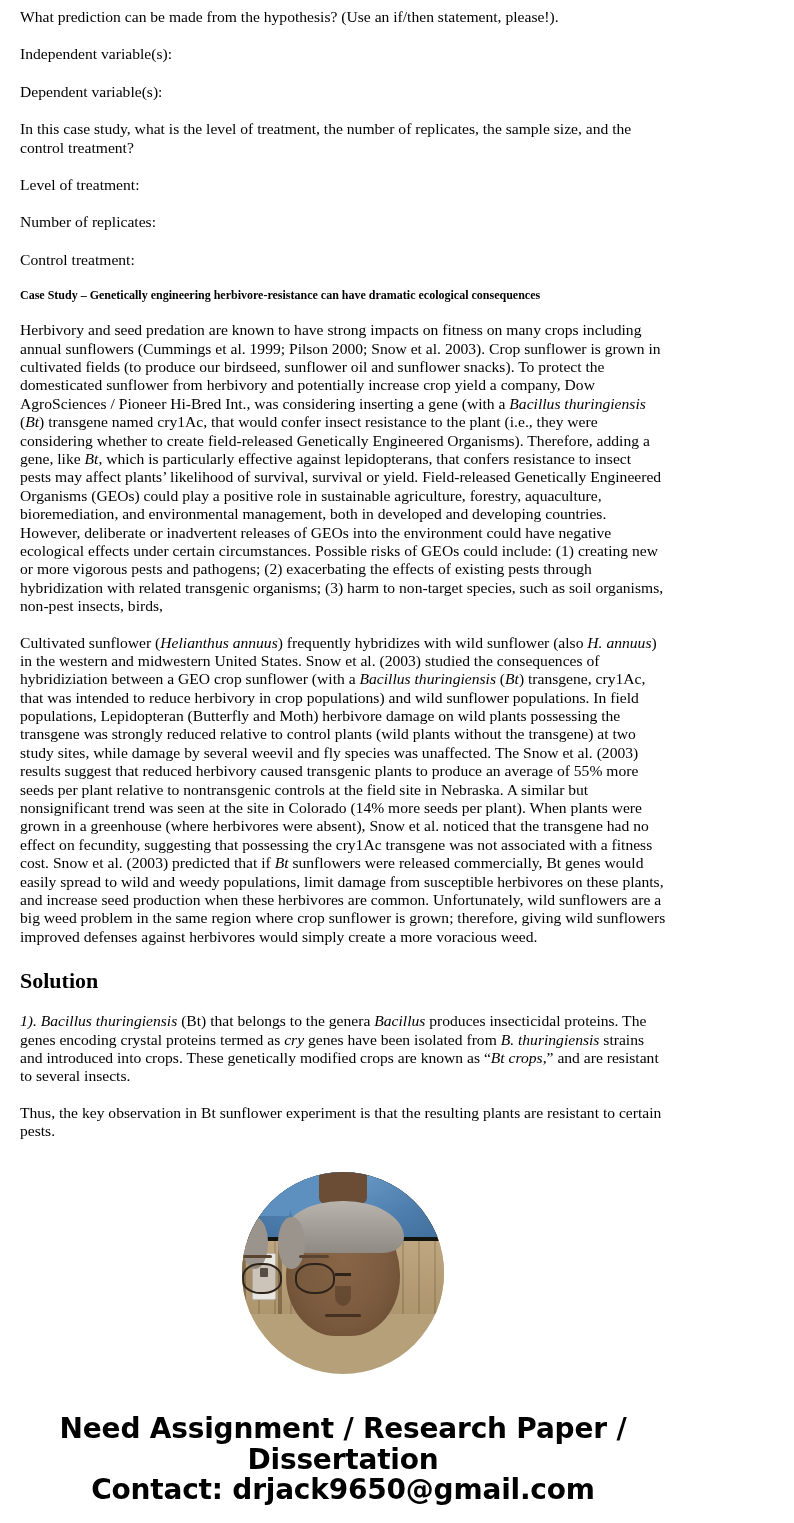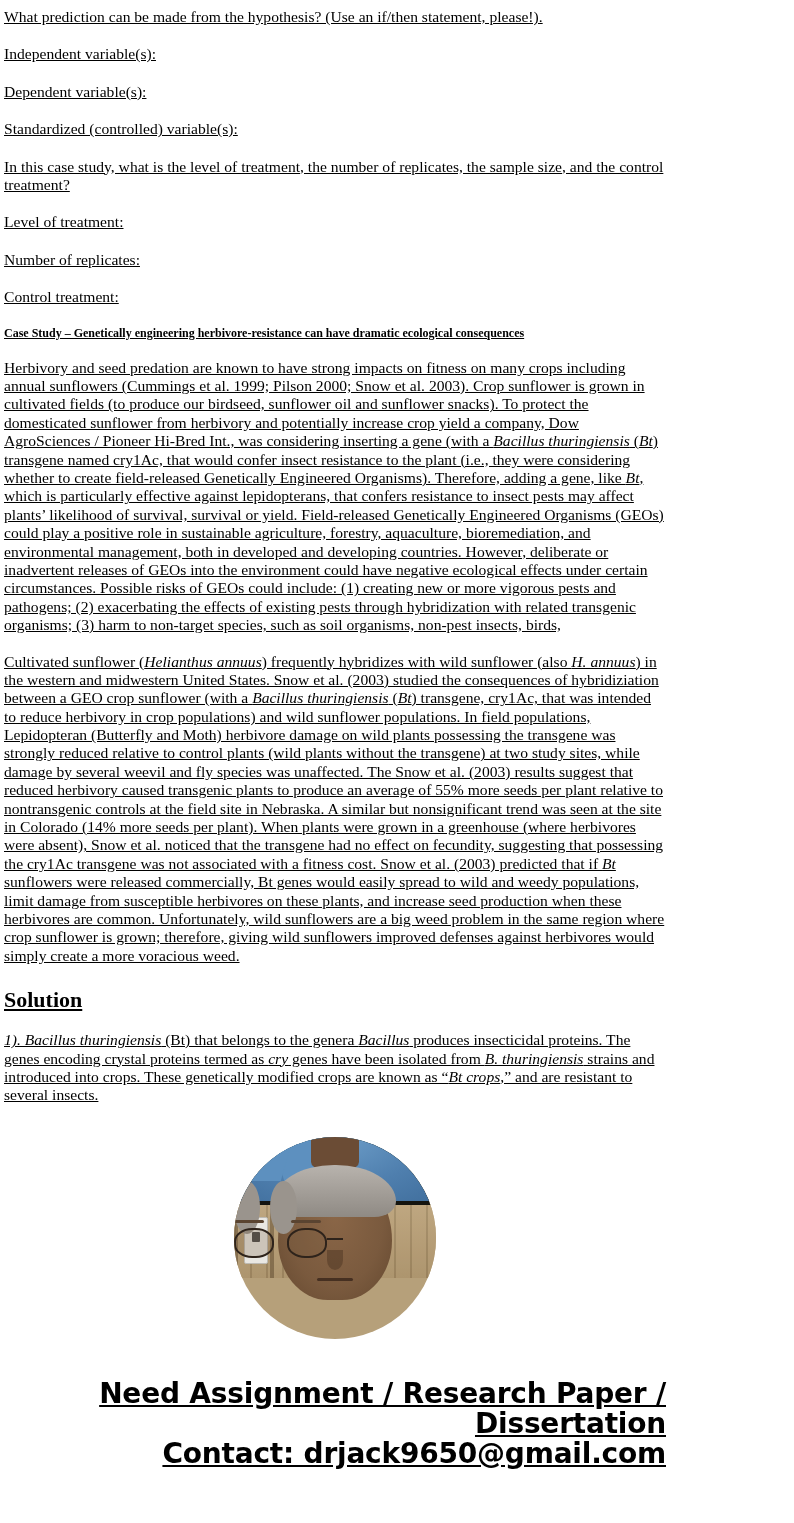--- a/index.html
+++ b/index.html
@@ -10,23 +10,22 @@
   body {
     width: 794px;
     min-height: 1523px;
     font-family: "Liberation Serif", "DejaVu Serif", serif;
     color: #000000;
     -webkit-font-smoothing: antialiased;
   }
   .page {
     width: 674px;
     box-sizing: border-box;
-    padding: 8px 8px 0 4px;
+    padding: 8px 8px 0 20px;
     position: relative;
-    text-decoration: underline;
   }
   p.q, p.body, p.sol {
     margin: 0 0 18px 0;
     font-size: 15.6px;
     line-height: 1.18;
     text-align: left;
   }
   p.q {
     margin-bottom: 19px;
   }
@@ -169,55 +168,55 @@
   }
   .av-mouth {
     top: 70%; left: 41%; width: 18%; height: 3px;
     background: rgba(52,34,24,0.75);
     border-radius: 3px;
   }
 
   
   .footer {
     margin: 40px 0 0 0;
-    text-align: right;
+    text-align: center;
     font-family: "DejaVu Sans", "Liberation Sans", sans-serif;
     font-weight: bold;
     font-size: 28px;
     line-height: 1.08;
     color: #000;
     letter-spacing: -0.2px;
   }
   .footer div { margin: 0; }
 </style>
 </head>
 <body>
 
 <div class="page">
 
   <p class="q">What prediction can be made from the hypothesis? (Use an if/then statement, please!).</p>
   <p class="q">Independent variable(s):</p>
   <p class="q">Dependent variable(s):</p>
-  <p class="q">Standardized (controlled) variable(s):</p>
   <p class="q">In this case study, what is the level of treatment, the number of replicates, the sample size, and the control treatment?</p>
   <p class="q">Level of treatment:</p>
   <p class="q">Number of replicates:</p>
   <p class="q">Control treatment:</p>
 
   <p class="case-head">Case Study – Genetically engineering herbivore-resistance can have dramatic ecological consequences</p>
 
   <p class="body"><span>Herbivory and seed predation are known to have strong impacts on fitness on many crops including annual sunflowers (Cummings et al. 1999; Pilson 2000; Snow et al. 2003). Crop sunflower is grown in cultivated fields (to produce our birdseed, sunflower oil and sunflower snacks). To protect the domesticated sunflower from herbivory and potentially increase crop yield a company, Dow AgroSciences / Pioneer Hi-Bred Int., was considering inserting a gene (with a </span><i>Bacillus thuringiensis</i><span> (</span><i>Bt</i><span>) transgene named cry1Ac, that would confer insect resistance to the plant (i.e., they were considering whether to create field-released Genetically Engineered Organisms). Therefore, adding a gene, like </span><i>Bt</i><span>, which is particularly effective against lepidopterans, that confers resistance to insect pests may affect plants’ likelihood of survival, survival or yield. Field-released Genetically Engineered Organisms (GEOs) could play a positive role in sustainable agriculture, forestry, aquaculture, bioremediation, and environmental management, both in developed and developing countries. However, deliberate or inadvertent releases of GEOs into the environment could have negative ecological effects under certain circumstances. Possible risks of GEOs could include: (1) creating new or more vigorous pests and pathogens; (2) exacerbating the effects of existing pests through hybridization with related transgenic organisms; (3) harm to non-target species, such as soil organisms, non-pest insects, birds,</span></p>
 
 
   <p class="body"><span>Cultivated sunflower (</span><i>Helianthus annuus</i><span>) frequently hybridizes with wild sunflower (also </span><i>H. annuus</i><span>) in the western and midwestern United States. Snow et al. (2003) studied the consequences of hybridiziation between a GEO crop sunflower (with a </span><i>Bacillus thuringiensis</i><span> (</span><i>Bt</i><span>) transgene, cry1Ac, that was intended to reduce herbivory in crop populations) and wild sunflower populations. In field populations, Lepidopteran (Butterfly and Moth) herbivore damage on wild plants possessing the transgene was strongly reduced relative to control plants (wild plants without the transgene) at two study sites, while damage by several weevil and fly species was unaffected. The Snow et al. (2003) results suggest that reduced herbivory caused transgenic plants to produce an average of 55% more seeds per plant relative to nontransgenic controls at the field site in Nebraska. A similar but nonsignificant trend was seen at the site in Colorado (14% more seeds per plant). When plants were grown in a greenhouse (where herbivores were absent), Snow et al. noticed that the transgene had no effect on fecundity, suggesting that possessing the cry1Ac transgene was not associated with a fitness cost. Snow et al. (2003) predicted that if </span><i>Bt</i><span> sunflowers were released commercially, Bt genes would easily spread to wild and weedy populations, limit damage from susceptible herbivores on these plants, and increase seed production when these herbivores are common. Unfortunately, wild sunflowers are a big weed problem in the same region where crop sunflower is grown; therefore, giving wild sunflowers improved defenses against herbivores would simply create a more voracious weed.</span></p>
 
   <p class="solution-head">Solution</p>
 
   <p class="sol"><i>1). Bacillus thuringiensis</i><span> (Bt) that belongs to the genera </span><i>Bacillus</i><span> produces insecticidal proteins. The genes encoding crystal proteins termed as </span><i>cry</i><span> genes have been isolated from </span><i>B. thuringiensis</i><span> strains and introduced into crops. These genetically modified crops are known as “</span><i>Bt crops</i><span>,” and are resistant to several insects.</span></p>
 
+  <p class="sol">Thus, the key observation in Bt sunflower experiment is that the resulting plants are resistant to certain pests.</p>
 
   <div class="photo-wrap">
     <div class="avatar">
       <div class="av-layer av-sky"></div>
       <div class="av-layer av-wall"></div>
       <div class="av-layer av-seam-l"></div>
       <div class="av-layer av-seam-r"></div>
       <div class="av-layer av-switch"></div>
       <div class="av-layer av-dark"></div>
       <div class="av-layer av-shirt"></div>

